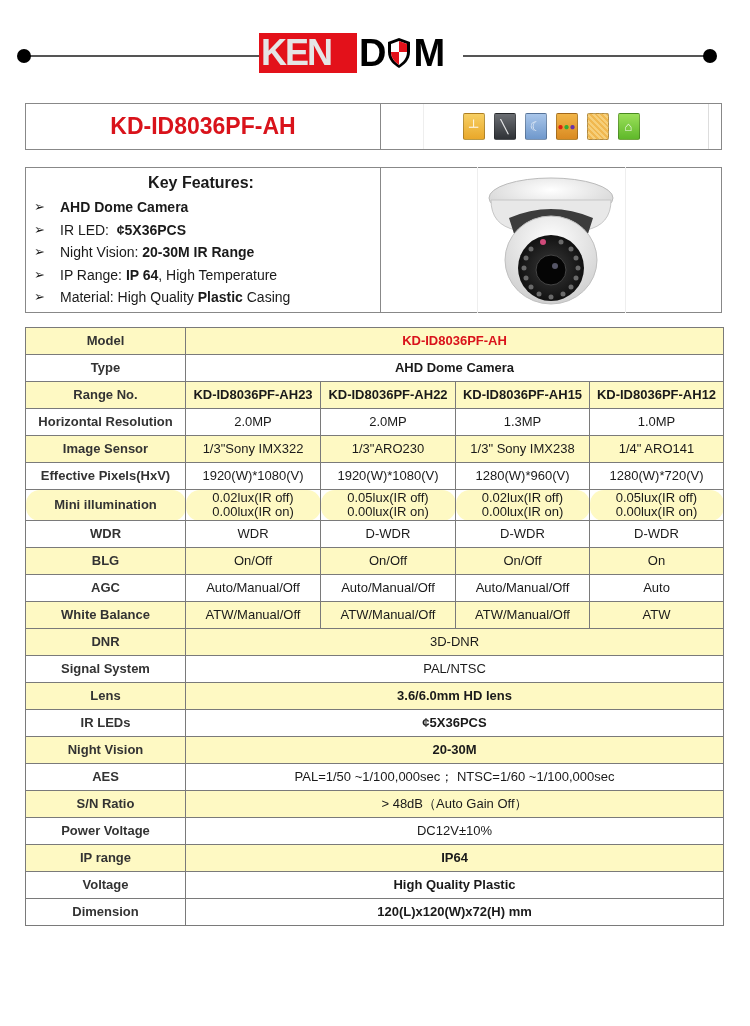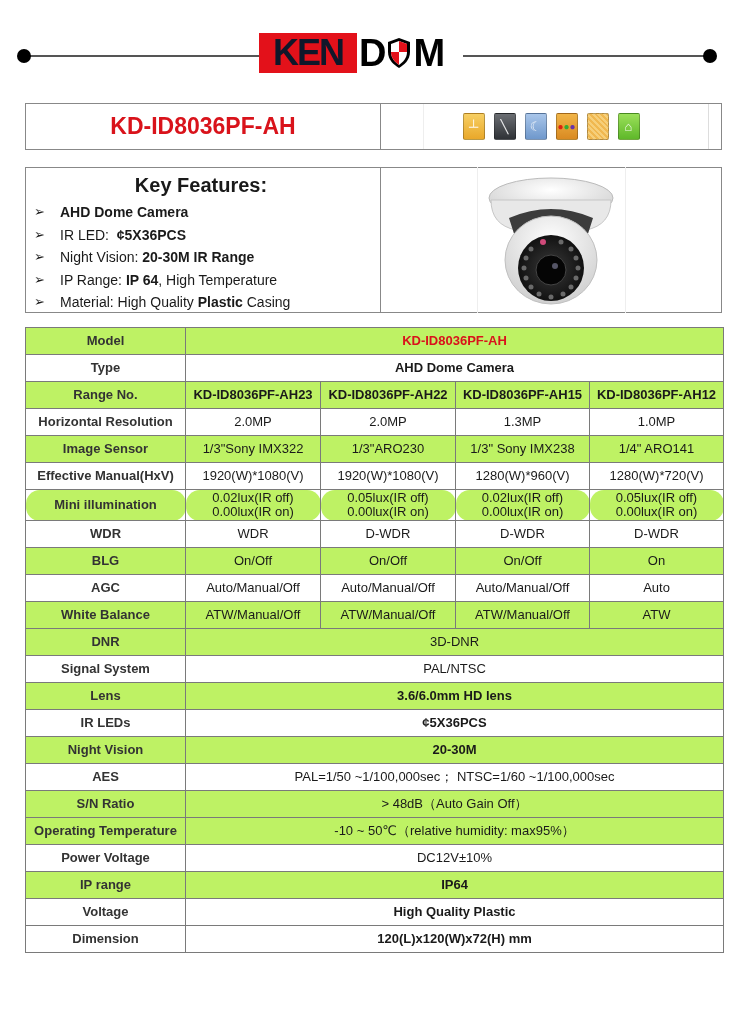--- a/index.html
+++ b/index.html
@@ -6,47 +6,47 @@
   html, body { width: 750px; height: 1026px; background: #ffffff; overflow: hidden; }
   body { font-family: "Liberation Sans", "DejaVu Sans", sans-serif; color: #1a1a1a; position: relative; }
 
   
   .logo-line { position: absolute; left: 0; top: 44px; width: 750px; height: 24px; }
   .logo-line .line { position: absolute; left: 24px; right: 38px; top: 11px; height: 2px; background: #555; }
   .logo-line .dot { position: absolute; top: 5px; width: 14px; height: 14px; border-radius: 50%; background: #000; }
   .logo-line .dot.left { left: 17px; }
   .logo-line .dot.right { left: 703px; }
   .logo { position: absolute; left: 259px; top: 33px; width: 204px; height: 40px; background: #fff; display: flex; align-items: stretch; }
-  .logo .ken { background: #e3111a; color: #0f172a; font-weight: bold; font-size: 36px; letter-spacing: -2px; line-height: 40px; padding: 0 2px; width: 98px; text-align: center; font-family: "Liberation Sans", sans-serif; }
+  .logo .ken { background: #e3111a; color: #e5e5e5; font-weight: bold; font-size: 36px; letter-spacing: -2px; line-height: 40px; padding: 0 2px; width: 98px; text-align: left; font-family: "Liberation Sans", sans-serif; }
   .logo .dom { color: #000; font-weight: bold; font-size: 38px; letter-spacing: -1px; line-height: 40px; display: flex; align-items: center; padding-left: 2px; font-family: "Liberation Sans", sans-serif; }
   .shield { display: inline-block; width: 26px; height: 32px; margin: 0 1px; }
 
   
   .title-box { position: absolute; left: 25px; top: 103px; width: 697px; height: 47px; border: 1px solid #888; display: flex; }
   .title-box .title { width: 355px; border-right: 1px solid #888; display: flex; align-items: center; justify-content: center; color: #d9131b; font-weight: bold; font-size: 23px; }
   .title-box .icons { flex: 1; display: flex; align-items: center; justify-content: center; gap: 9px; position: relative; }
   .title-box .icons::after { content: ""; position: absolute; right: 12px; top: 0; bottom: 0; border-right: 1px solid #ddd; }
   .title-box .icons::before { content: ""; position: absolute; left: 42px; top: 0; bottom: 0; border-left: 1px solid #eee; }
   .feat-icon { width: 22px; height: 27px; border: 1px solid rgba(0,0,0,0.25); border-radius: 2px; display: flex; align-items: center; justify-content: center; font-size: 13px; color: rgba(255,255,255,0.9); }
 
   
   .features { position: absolute; left: 25px; top: 167px; width: 697px; height: 146px; border: 1px solid #888; display: flex; }
   .features .left { width: 355px; border-right: 1px solid #888; padding: 4px 0 0 8px; }
-  .features h2 { text-align: center; font-size: 20px; font-weight: bold; margin: 2px 0 4px 0; padding-right: 12px; }
+  .features h2 { text-align: center; font-size: 16px; font-weight: bold; margin: 2px 0 4px 0; padding-right: 12px; }
   .features ul { list-style: none; }
   .features li { font-size: 14px; line-height: 22.5px; display: flex; }
   .features li .arrow { width: 26px; font-size: 13px; }
   .features .right { flex: 1; display: flex; justify-content: center; align-items: center; }
   .cam-frame { width: 149px; height: 146px; border-left: 1px solid #eee; border-right: 1px solid #eee; display: flex; align-items: center; justify-content: center; }
 
   
   table.spec { position: absolute; left: 25px; top: 327px; width: 698px; border-collapse: collapse; table-layout: fixed; }
   table.spec td { border: 1px solid #7a7a7a; text-align: center; font-size: 13px; height: 27px; padding: 0 2px; line-height: 14px; }
   table.spec td.label { font-weight: bold; color: #333; }
-  table.spec tr.shade td { background: #bef264; }
+  table.spec tr.shade td { background: #fef9c3; }
   table.spec td.bold { font-weight: bold; }
   table.spec td.red { color: #d9131b; font-weight: bold; }
   table.spec tr.tall td { height: 31px; border-radius: 14px; }
   .two-line span { display: block; line-height: 14px; }
 </style>
 </head>
 <body>
 
 <div class="logo-line">
   <div class="line"></div>
@@ -193,21 +193,21 @@
       <td>1.0MP</td>
     </tr>
     <tr class="shade">
       <td class="label">Image Sensor</td>
       <td>1/3"Sony IMX322</td>
       <td>1/3"ARO230</td>
       <td>1/3" Sony IMX238</td>
       <td>1/4" ARO141</td>
     </tr>
     <tr>
-      <td class="label">Effective Manual(HxV)</td>
+      <td class="label">Effective Pixels(HxV)</td>
       <td>1920(W)*1080(V)</td>
       <td>1920(W)*1080(V)</td>
       <td>1280(W)*960(V)</td>
       <td>1280(W)*720(V)</td>
     </tr>
     <tr class="shade tall">
       <td class="label">Mini illumination</td>
       <td class="two-line">
           <span>0.02lux(IR off)</span>
           <span>0.00lux(IR on)</span>
@@ -274,24 +274,20 @@
         <td colspan="4" class="bold">20-30M</td>
       </tr>
     <tr>
         <td class="label">AES</td>
         <td colspan="4">PAL=1/50 ~1/100,000sec； NTSC=1/60 ~1/100,000sec</td>
       </tr>
     <tr class="shade">
         <td class="label">S/N Ratio</td>
         <td colspan="4">&gt; 48dB（Auto Gain Off）</td>
       </tr>
-    <tr class="shade">
-        <td class="label">Operating Temperature</td>
-        <td colspan="4">-10 ~ 50℃（relative humidity: max95%）</td>
-      </tr>
     <tr>
         <td class="label">Power Voltage</td>
         <td colspan="4">DC12V±10%</td>
       </tr>
     <tr class="shade">
         <td class="label">IP range</td>
         <td colspan="4" class="bold">IP64</td>
       </tr>
     <tr>
         <td class="label">Voltage</td>

